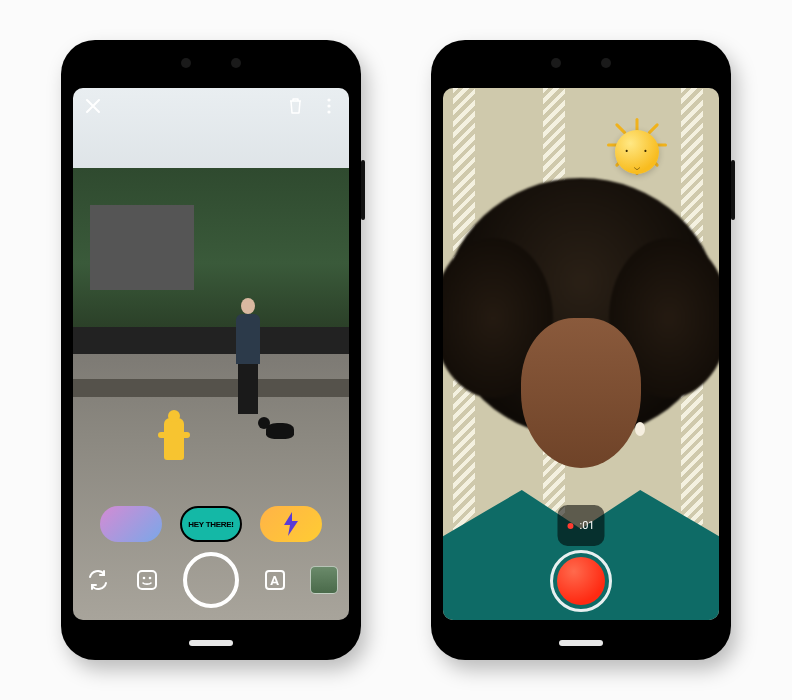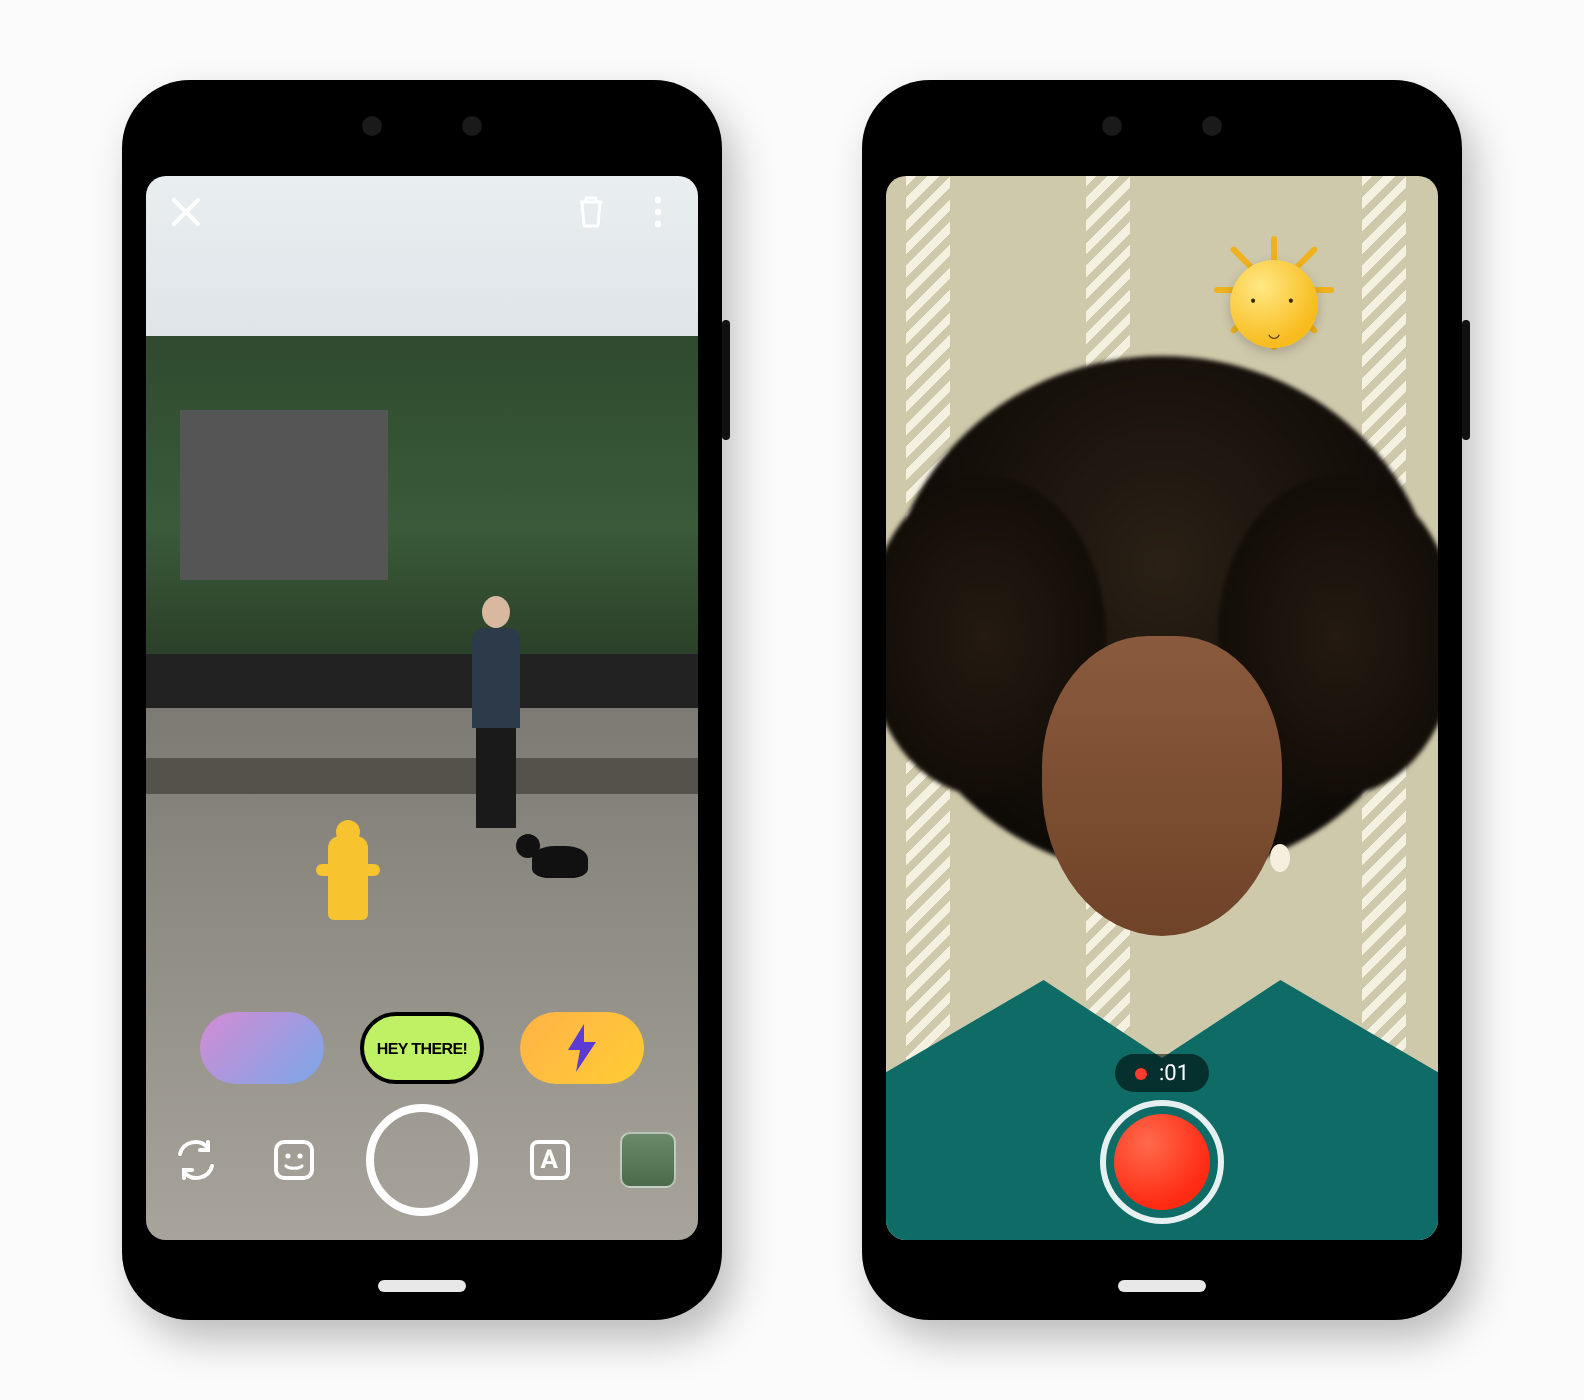--- a/index.html
+++ b/index.html
@@ -177,21 +177,21 @@
     gap: 18px;
   }
   .sticker {
     width: 62px; height: 36px;
     border-radius: 18px;
     display:flex; align-items:center; justify-content:center;
     font-size: 8px;
     font-weight: 700;
   }
   .st1 { background: linear-gradient(135deg,#d48bd4,#7aa7e8); }
-  .st2 { background: #bef264; border: 2px solid #000; font-family: 'Comic Sans MS', sans-serif; letter-spacing:-0.3px;}
+  .st2 { background: #14b8a6; border: 2px solid #000; font-family: 'Comic Sans MS', sans-serif; letter-spacing:-0.3px;}
   .st3 { background: linear-gradient(135deg,#ffb347,#ffcc33); position:relative;}
   .st3 svg { position:absolute; }
 
   .bottom-bar {
     position: absolute;
     bottom: 12px; left: 0; right: 0;
     display: flex;
     justify-content: space-around;
     align-items: center;
   }
@@ -313,21 +313,21 @@
   }
 
   .rec-badge {
     position: absolute;
     bottom: 74px;
     left: 50%;
     transform: translateX(-50%);
     background: rgba(0,0,0,0.55);
     color: #fff;
     font-size: 11px;
-    padding: 3px 10px;
+    padding: 14px 10px;
     border-radius: 10px;
     display: flex;
     align-items: center;
     gap: 6px;
   }
   .rec-dot {
     width: 6px; height: 6px;
     background: #ff3b30;
     border-radius: 50%;
   }

